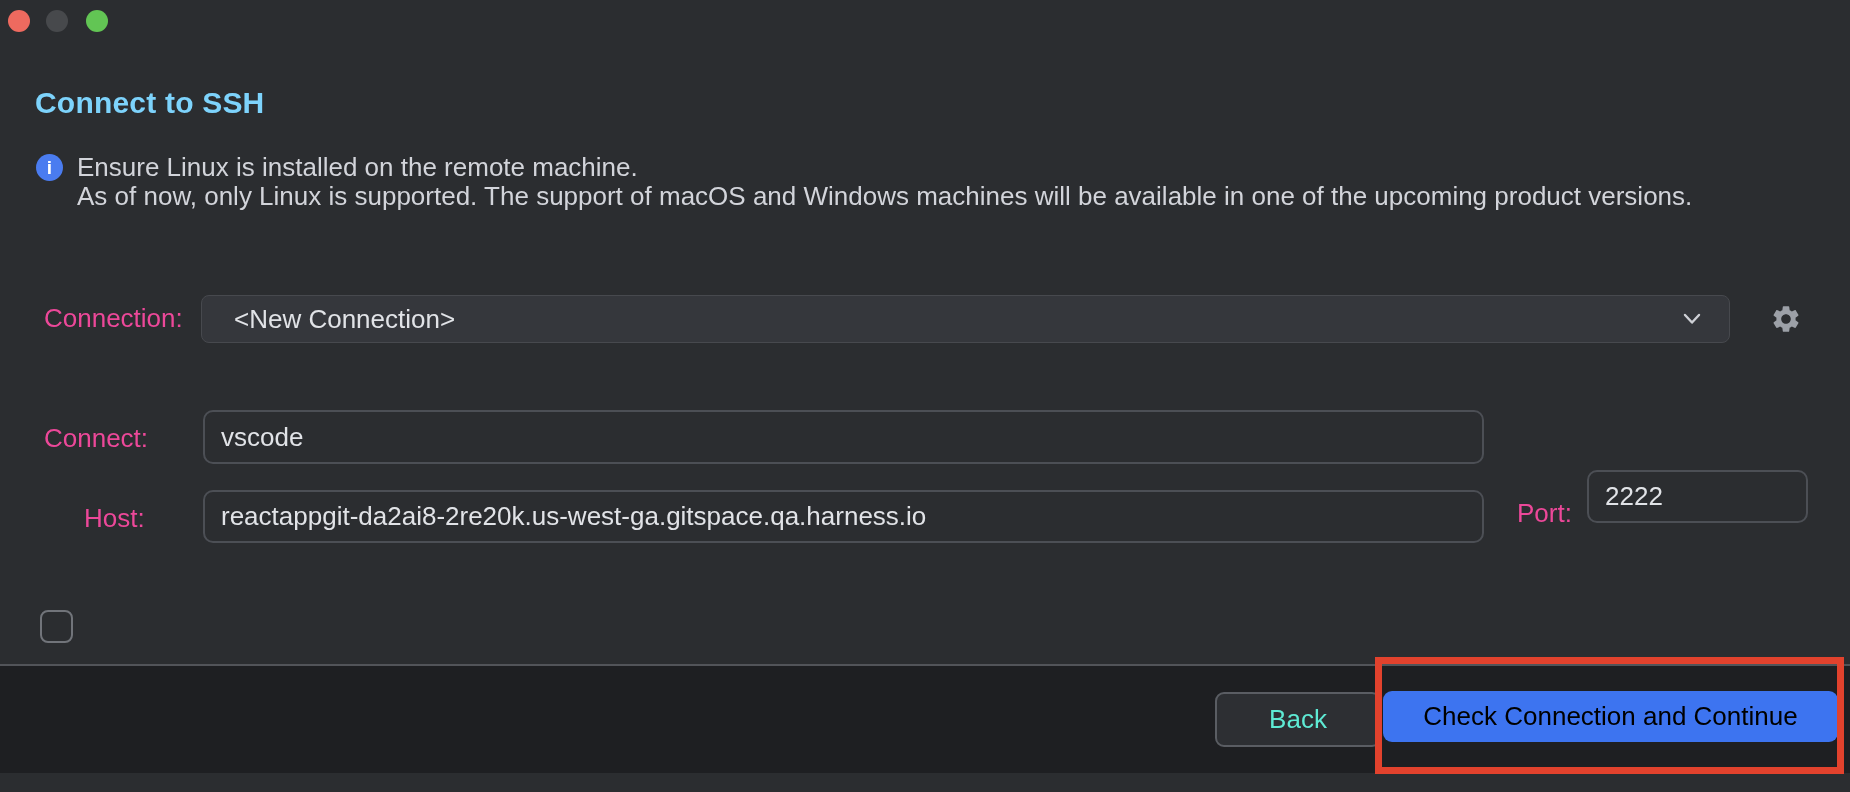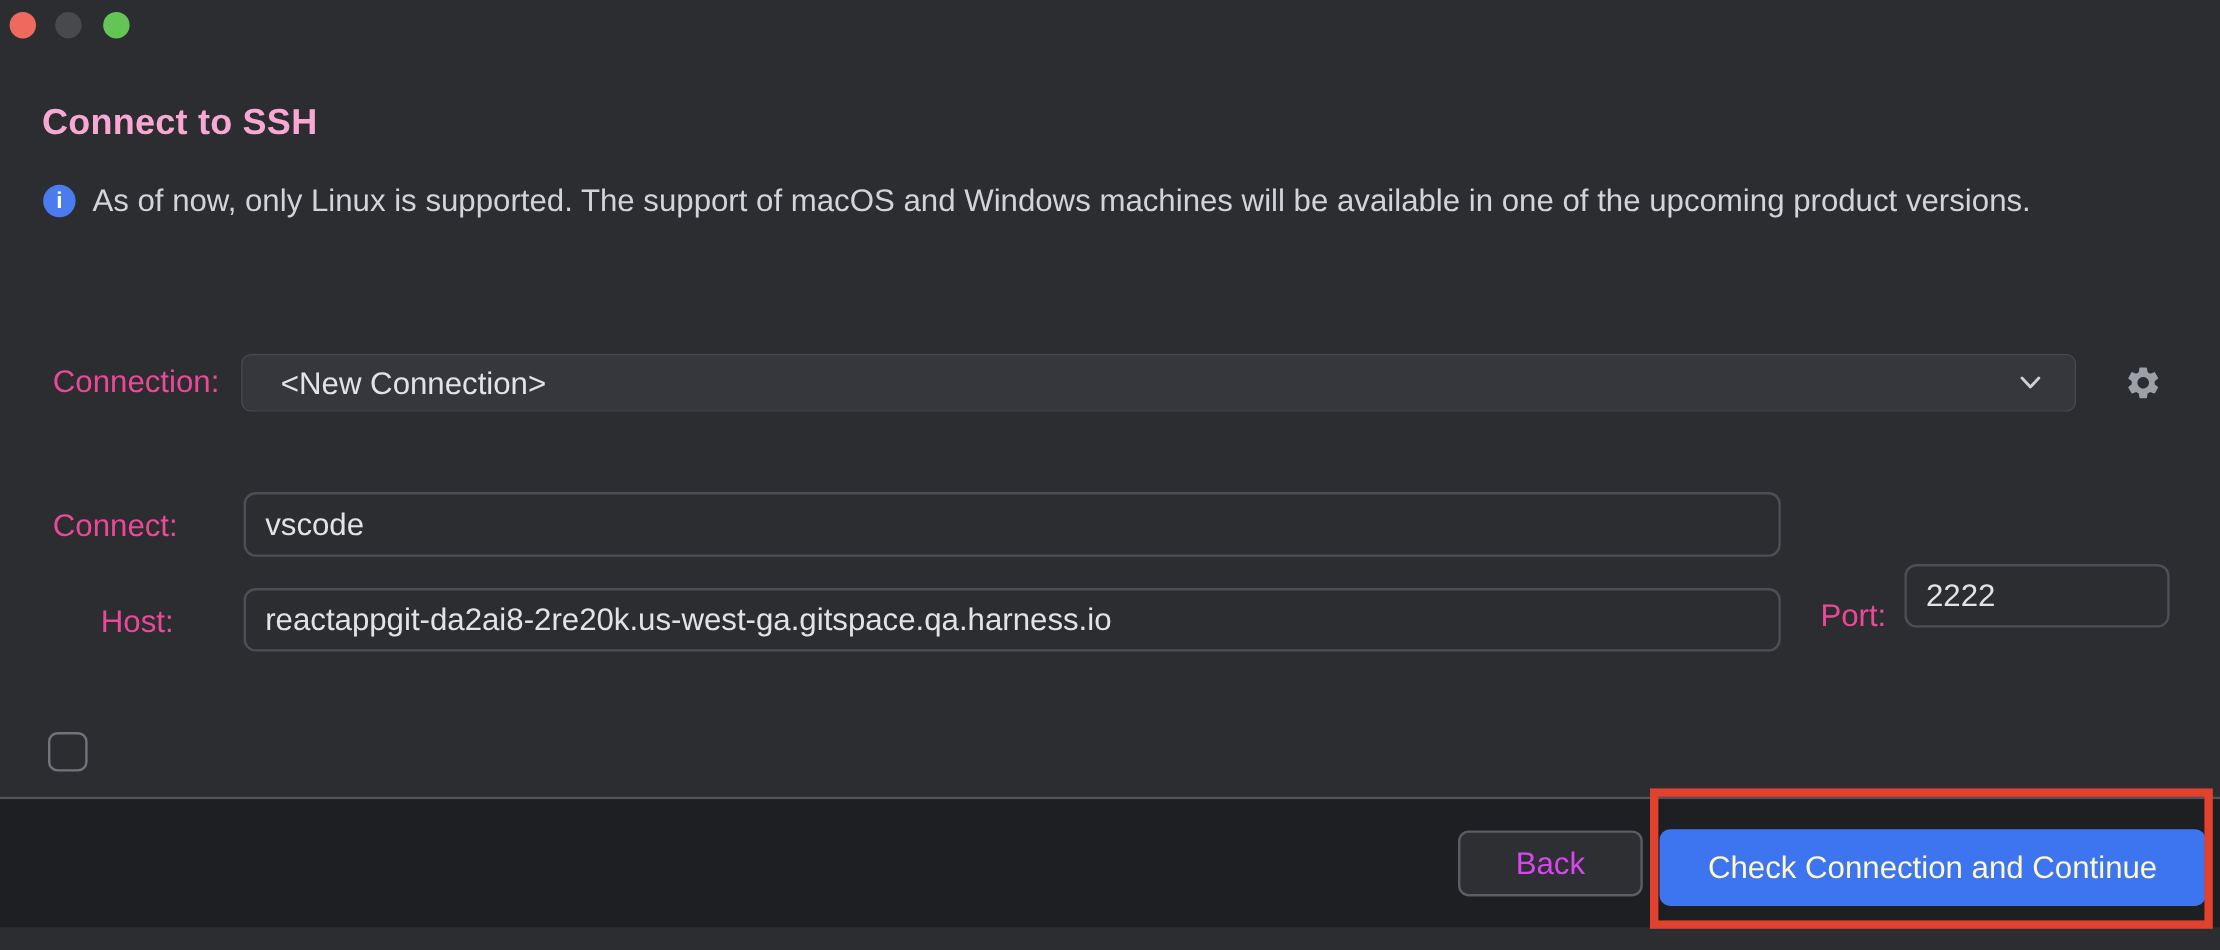--- a/index.html
+++ b/index.html
@@ -15,21 +15,21 @@
 
   
   .traffic { position: absolute; top: 10px; width: 22px; height: 22px; border-radius: 50%; }
   .t-close { left: 8px; }
   .t-min   { left: 46px; }
   .t-zoom  { left: 86px; }
 
   
   .dlg-title {
     position: absolute; left: 35px; top: 86px;
-    font-size: 30px; font-weight: 700; color: #f9a8d4; letter-spacing: .2px;
+    font-size: 30px; font-weight: 700; color: #7dd3fc; letter-spacing: .2px;
   }
 
   
   .notice { position: absolute; left: 36px; top: 153px; display: flex; gap: 14px; align-items: flex-start; }
   .info-icon {
     flex: 0 0 auto; width: 27px; height: 27px; border-radius: 50%;
     background: #4a7cf0; color: #ffffff;
     display: flex; align-items: center; justify-content: center;
     font-size: 19px; font-weight: 700; line-height: 1; margin-top: 1px;
   }
@@ -79,26 +79,26 @@
   .separator { position: absolute; left: 0; top: 664px; width: 1850px; height: 2px; background: #525459; }
   .footer { position: absolute; left: 0; top: 666px; width: 1850px; height: 107px; background: #1e1f22; }
   .bottom-strip { position: absolute; left: 0; top: 773px; width: 1850px; height: 19px; background: #2b2d30; }
 
   .btn {
     position: absolute; box-sizing: border-box; border-radius: 9px;
     font-family: "Liberation Sans", sans-serif; font-size: 26px; cursor: pointer;
     display: flex; align-items: center; justify-content: center;
   }
   .btn-back {
-    left: 1215px; top: 692px; width: 154px; height: 55px;
-    background: #2d2f33; border: 2px solid #5a5d63; color: #d946ef;
+    left: 1215px; top: 692px; width: 166px; height: 55px;
+    background: #2d2f33; border: 2px solid #5a5d63; color: #5eead4;
   }
   .btn-primary {
-    left: 1383px; top: 691px; width: 455px; height: 64px;
-    background: #3d74f0; border: none; color: #fef9c3; font-weight: 500;
+    left: 1383px; top: 691px; width: 455px; height: 51px;
+    background: #3d74f0; border: none; color: #000000; font-weight: 500;
   }
 
   .annotation-box {
     position: absolute; left: 1375px; top: 657px; width: 469px; height: 117px;
     box-sizing: border-box; border: 7px solid #e2422d; pointer-events: none; z-index: 10;
   }
 </style>
 </head>
 <body>
 
@@ -106,20 +106,21 @@
 
   <div class="traffic t-close" style="background:#ee6a5f"></div>
   <div class="traffic t-min" style="background:#47494c"></div>
   <div class="traffic t-zoom" style="background:#62c554"></div>
 
   <div class="dlg-title">Connect to SSH</div>
 
   <div class="notice">
     <div class="info-icon">i</div>
     <div class="notice-lines">
+      <div>Ensure Linux is installed on the remote machine.</div>
       <div>As of now, only Linux is supported. The support of macOS and Windows machines will be available in one of the upcoming product versions.</div>
     </div>
   </div>
 
   <div class="form-label lbl-connection">Connection:</div>
   <div class="combo">
     <span class="combo-value">&lt;New Connection&gt;</span>
     <svg class="chevron-down-icon" width="18" height="12" viewBox="0 0 18 12">
       <polyline points="2,2 9,9.5 16,2" fill="none" stroke="#ced0d6" stroke-width="2.4" stroke-linecap="round" stroke-linejoin="round"></polyline>
     </svg>

